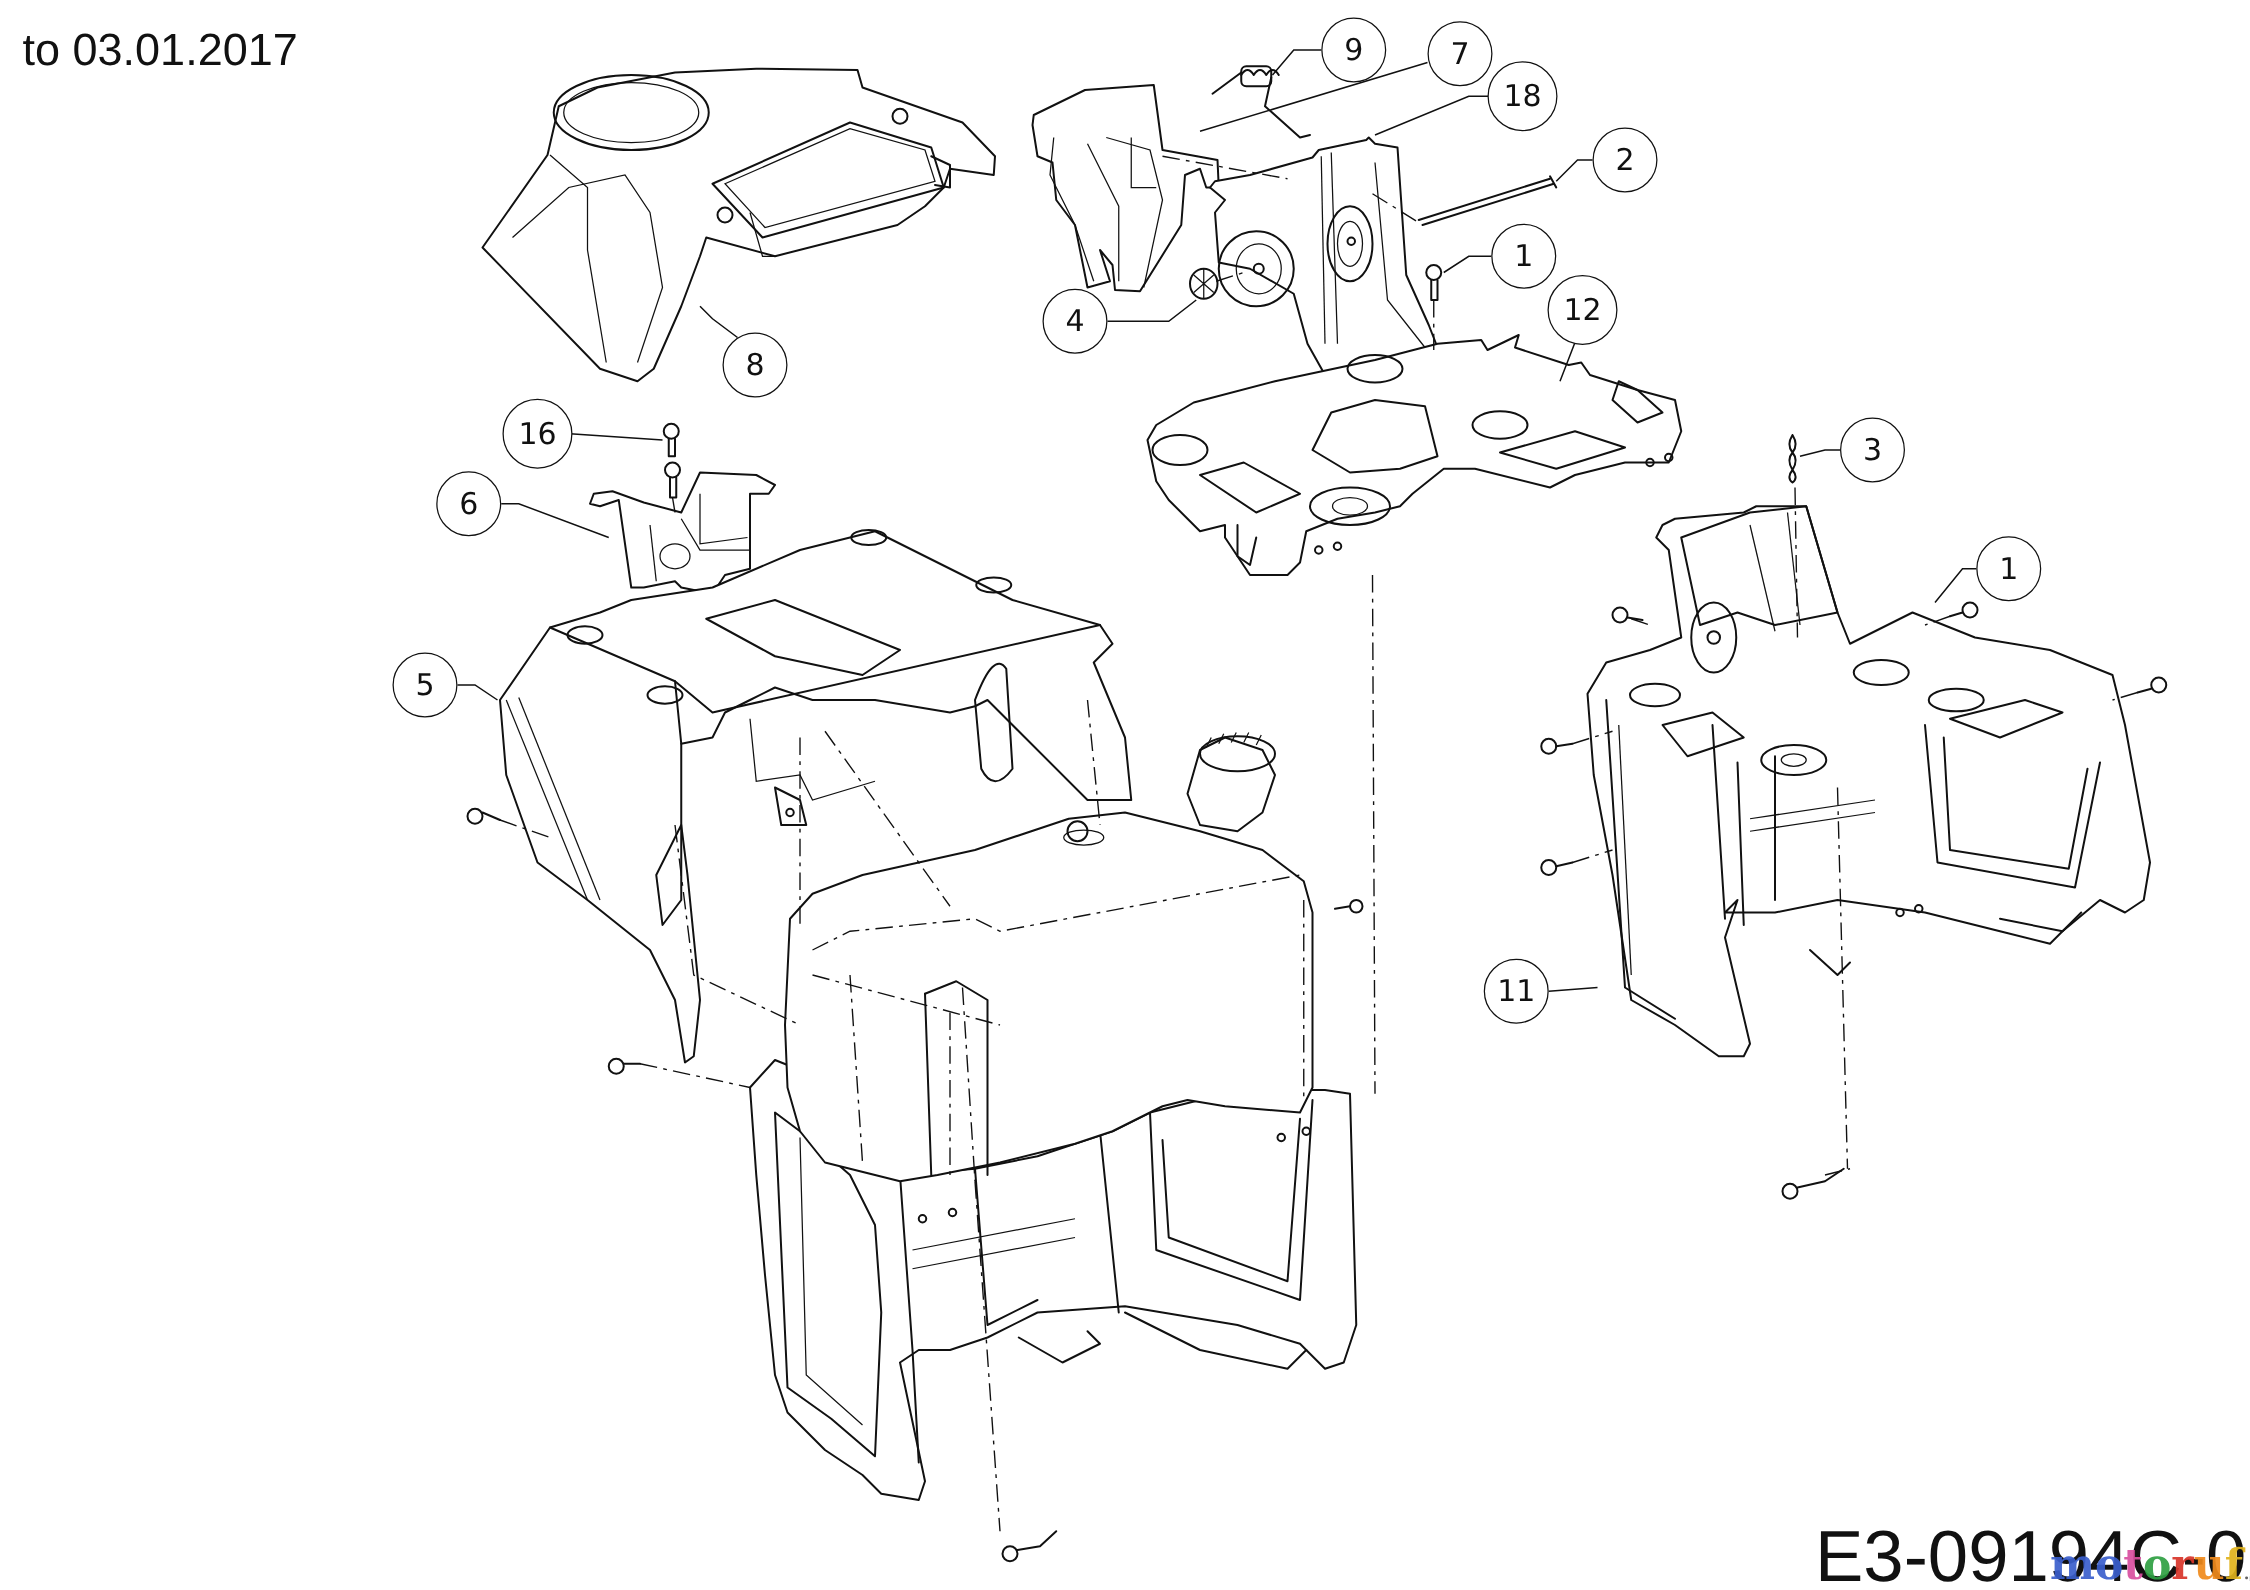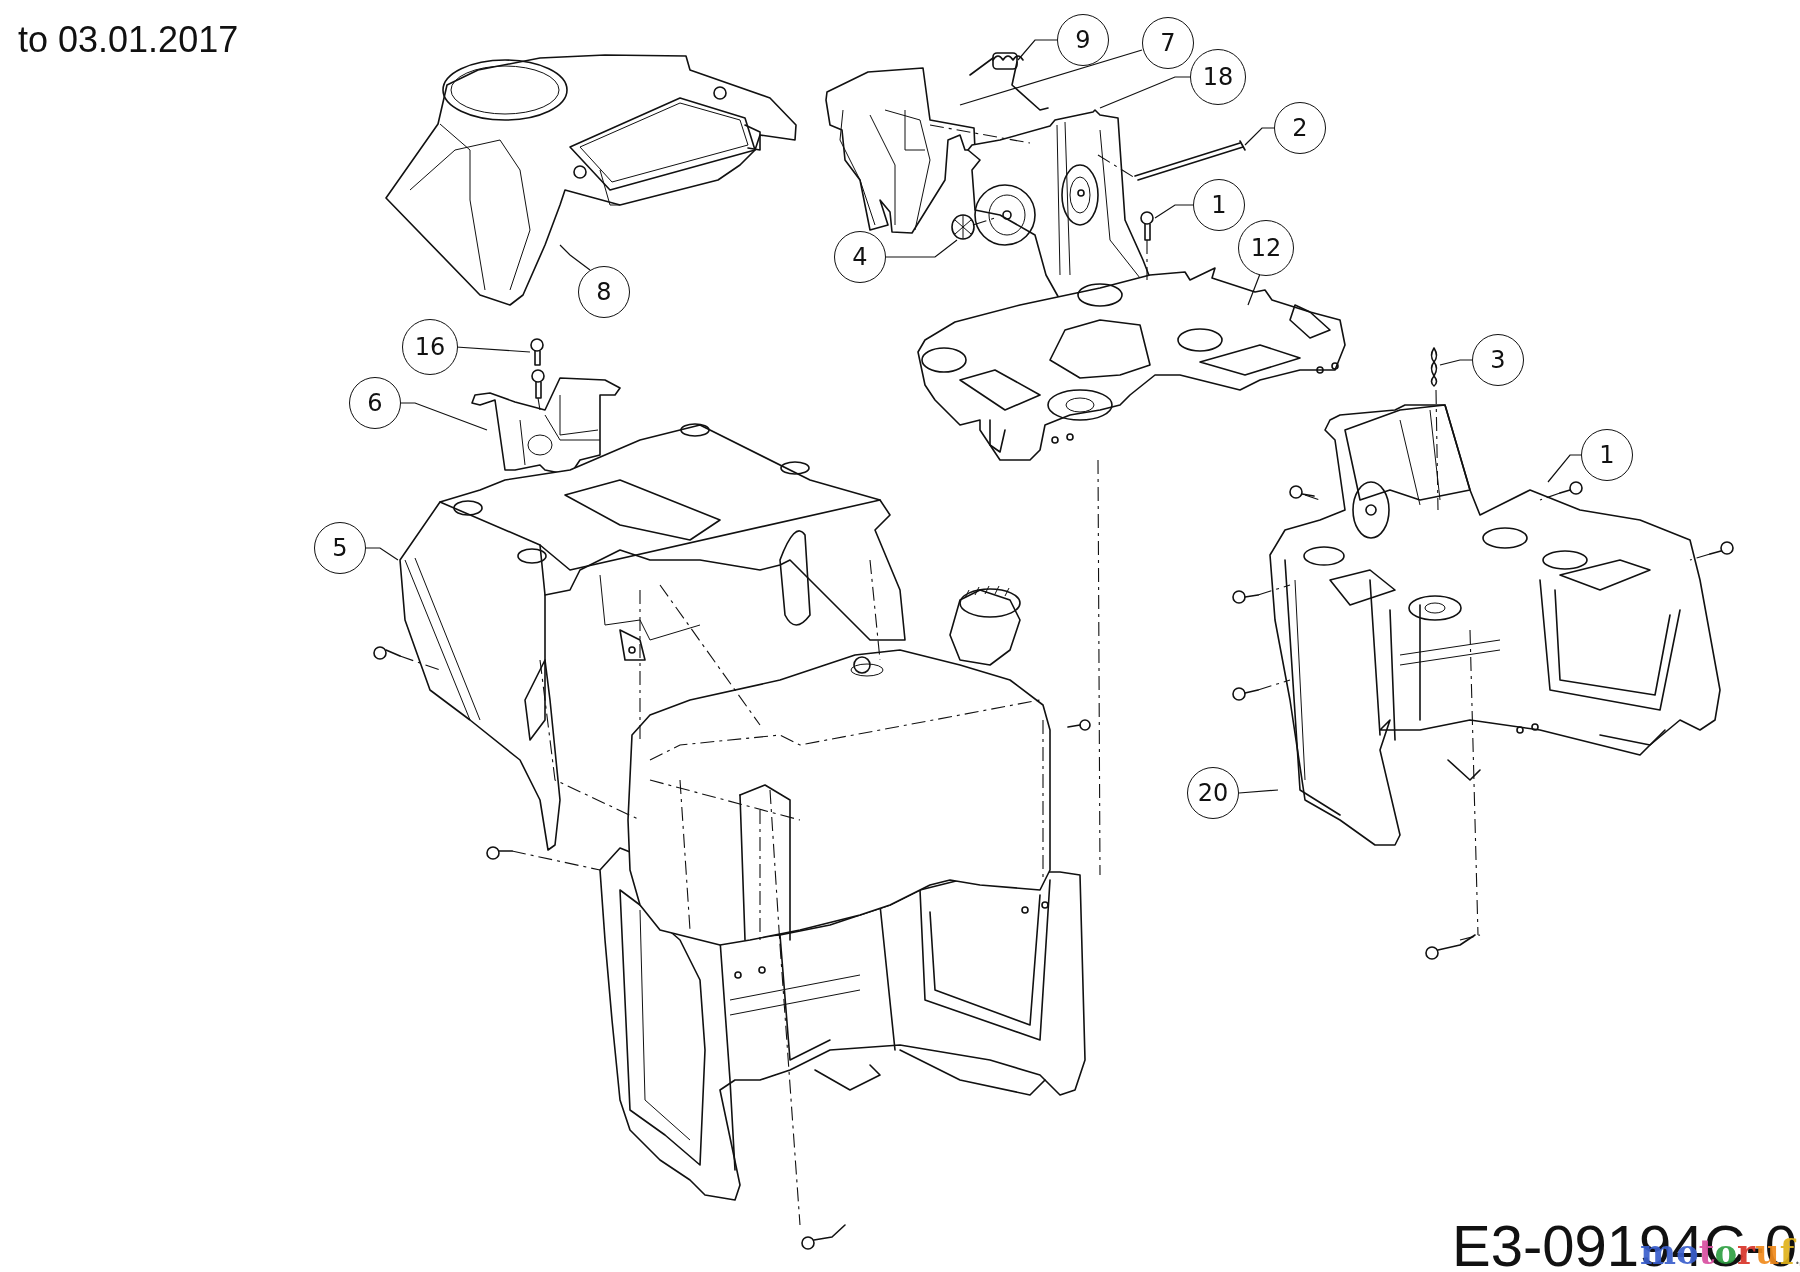--- a/index.html
+++ b/index.html
@@ -323,20 +323,20 @@
 <div class="callout" style="left:349px;top:377px">
     <span>6</span>
   </div>
 <div class="callout" style="left:1581px;top:429px">
     <span>1</span>
   </div>
 <div class="callout" style="left:314px;top:522px">
     <span>5</span>
   </div>
 <div class="callout" style="left:1187px;top:767px">
-    <span>20</span>
+    <span>11</span>
   </div>
 
 <div class="code">E3-09194C-02</div>
 
 <div class="watermark">
   <span style="color:#3a5fcd">m</span><span style="color:#3a5fcd">o</span><span style="color:#d94fa0">t</span><span style="color:#2fa043">o</span><span style="color:#d8352a">r</span><span style="color:#f08a1c">u</span><span style="color:#e0b21c">f</span><span class="de">.de</span>
 </div>
 
 </body></html>

